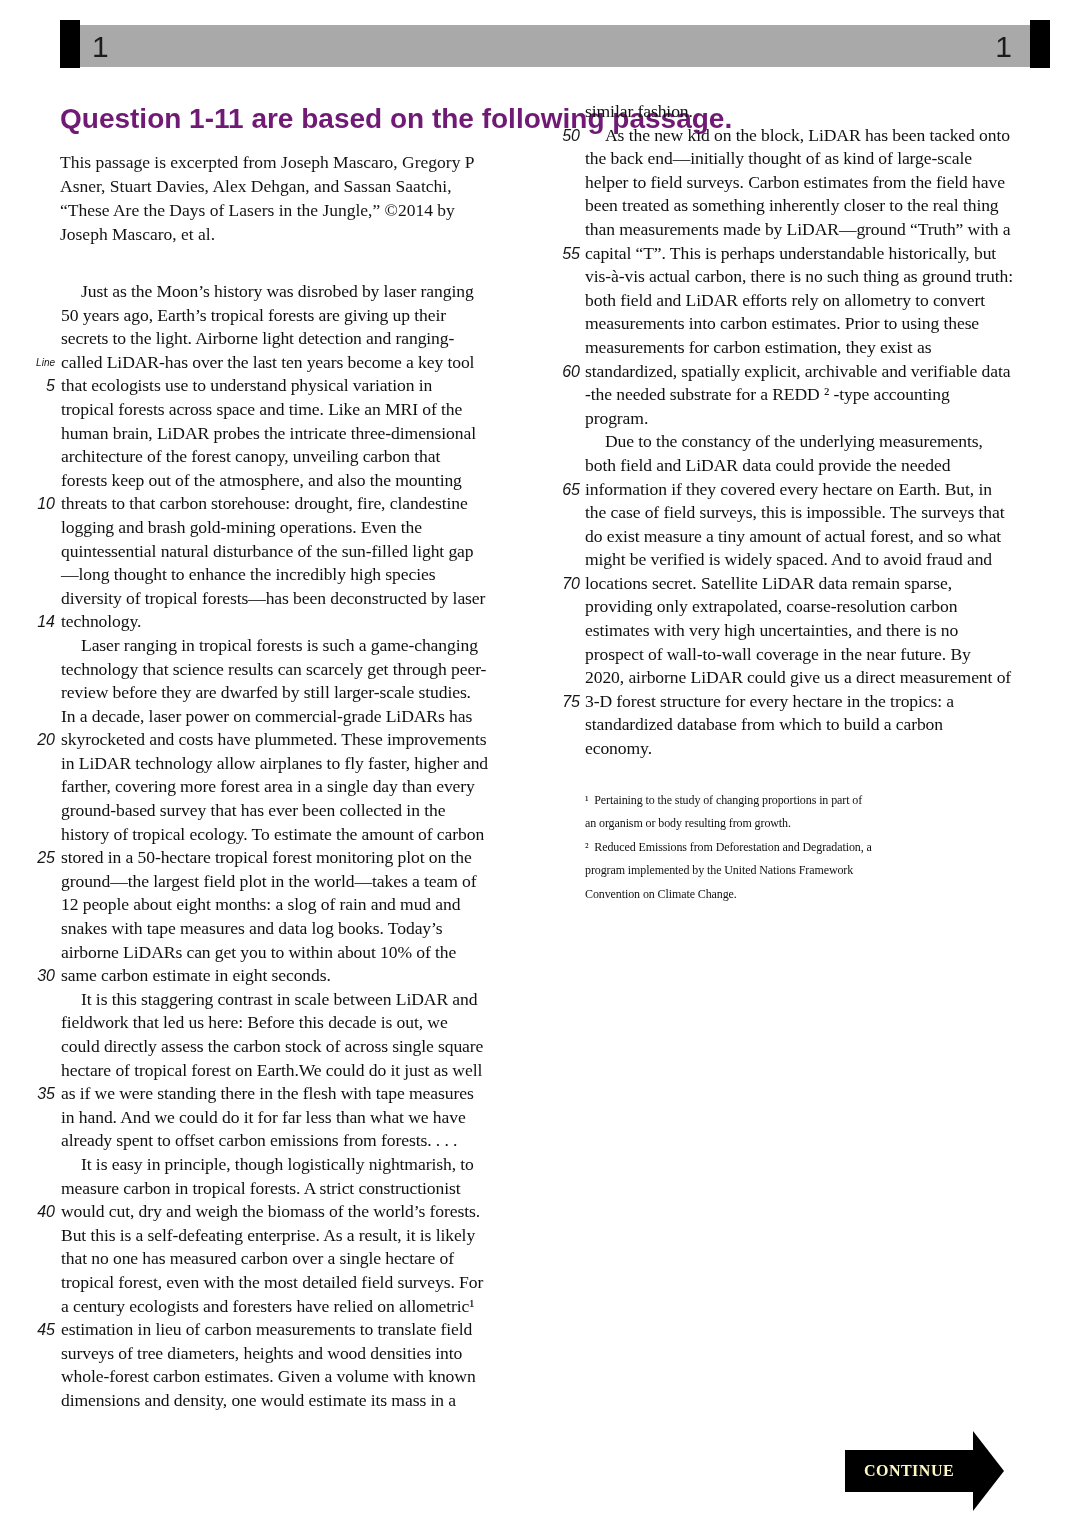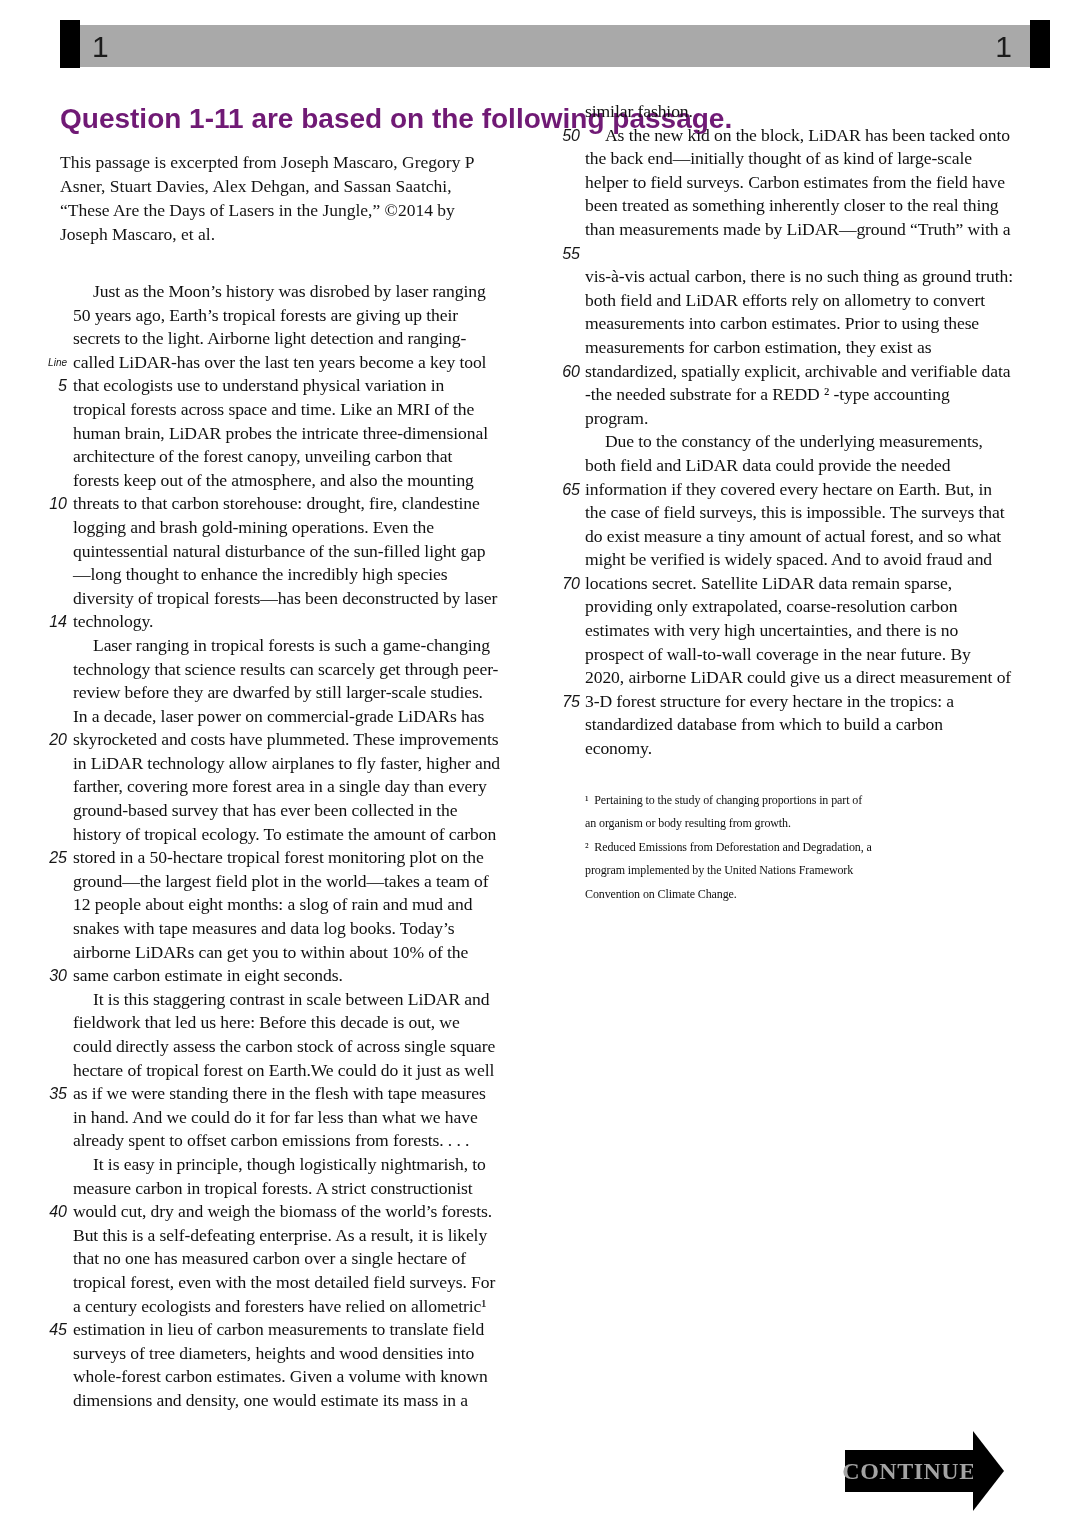--- a/index.html
+++ b/index.html
@@ -31,21 +31,21 @@
   }
   .attribution {
     position:absolute; left:60px; top:150px;
     font-family:Liberation Serif, serif;
     font-size:17.5px; line-height:24px; color:#141414;
   }
   .attr-line { white-space:pre; }
 
   
   .pcol { position:absolute; font-size:17.6px; line-height:23.6px; letter-spacing:-0.1px; }
-  .pcol-left  { left:24px;  top:280px;margin-left:12px; }
+  .pcol-left  { left:24px;  top:280px; }
   .pcol-right { left:552px; top:100px; }
   .prow { display:flex; }
   .gut {
     flex:0 0 37px; text-align:right; padding-right:6px;
     font-family:"Liberation Sans","DejaVu Sans",sans-serif;
     font-style:italic; font-size:16px; line-height:23.6px; letter-spacing:0;
     color:#161616; white-space:pre;
   }
   .pcol-right .gut { flex:0 0 33px; padding-right:5px; }
   .gut.line-label { text-align:right; padding-left:3px; font-size:10px; }
@@ -56,22 +56,22 @@
   .footnotes { margin-top:28px; padding-left:33px; font-size:12px; line-height:23.5px; }
   .fnote-line { white-space:pre; }
 
   
   .continue { position:absolute; left:845px; top:1450px; width:160px; height:42px; cursor:pointer; }
   .continue-bar {
     position:absolute; left:0; top:0; width:128px; height:42px; background:#000;
     display:flex; align-items:center; justify-content:center;
   }
   .continue-bar span {
-    color:#a3a3a3; font-family:"Liberation Serif","DejaVu Serif",serif;
-    font-weight:bold; font-size:24px; letter-spacing:0.5px; white-space:nowrap;text-align:center;
+    color:#fef9c3; font-family:"Liberation Serif","DejaVu Serif",serif;
+    font-weight:bold; font-size:16px; letter-spacing:0.5px; white-space:nowrap;text-align:center;
   }
   .continue-arrow {
     position:absolute; left:128px; top:-19px; width:0; height:0;
     border-top:40px solid transparent; border-bottom:40px solid transparent;
     border-left:31px solid #000;
   }
 </style>
 </head>
 <body>
 
@@ -369,20 +369,21 @@
           <span class="ptext">been treated as something inherently closer to the real thing</span>
         </div>
 
         <div class="prow">
           <span class="gut"></span>
           <span class="ptext">than measurements made by LiDAR—ground “Truth” with a</span>
         </div>
 
         <div class="prow">
           <span class="gut">55</span>
+          <span class="ptext">capital “T”. This is perhaps understandable historically, but</span>
         </div>
 
         <div class="prow">
           <span class="gut"></span>
           <span class="ptext">vis-à-vis actual carbon, there is no such thing as ground truth:</span>
         </div>
 
         <div class="prow">
           <span class="gut"></span>
           <span class="ptext">both field and LiDAR efforts rely on allometry to convert</span>

